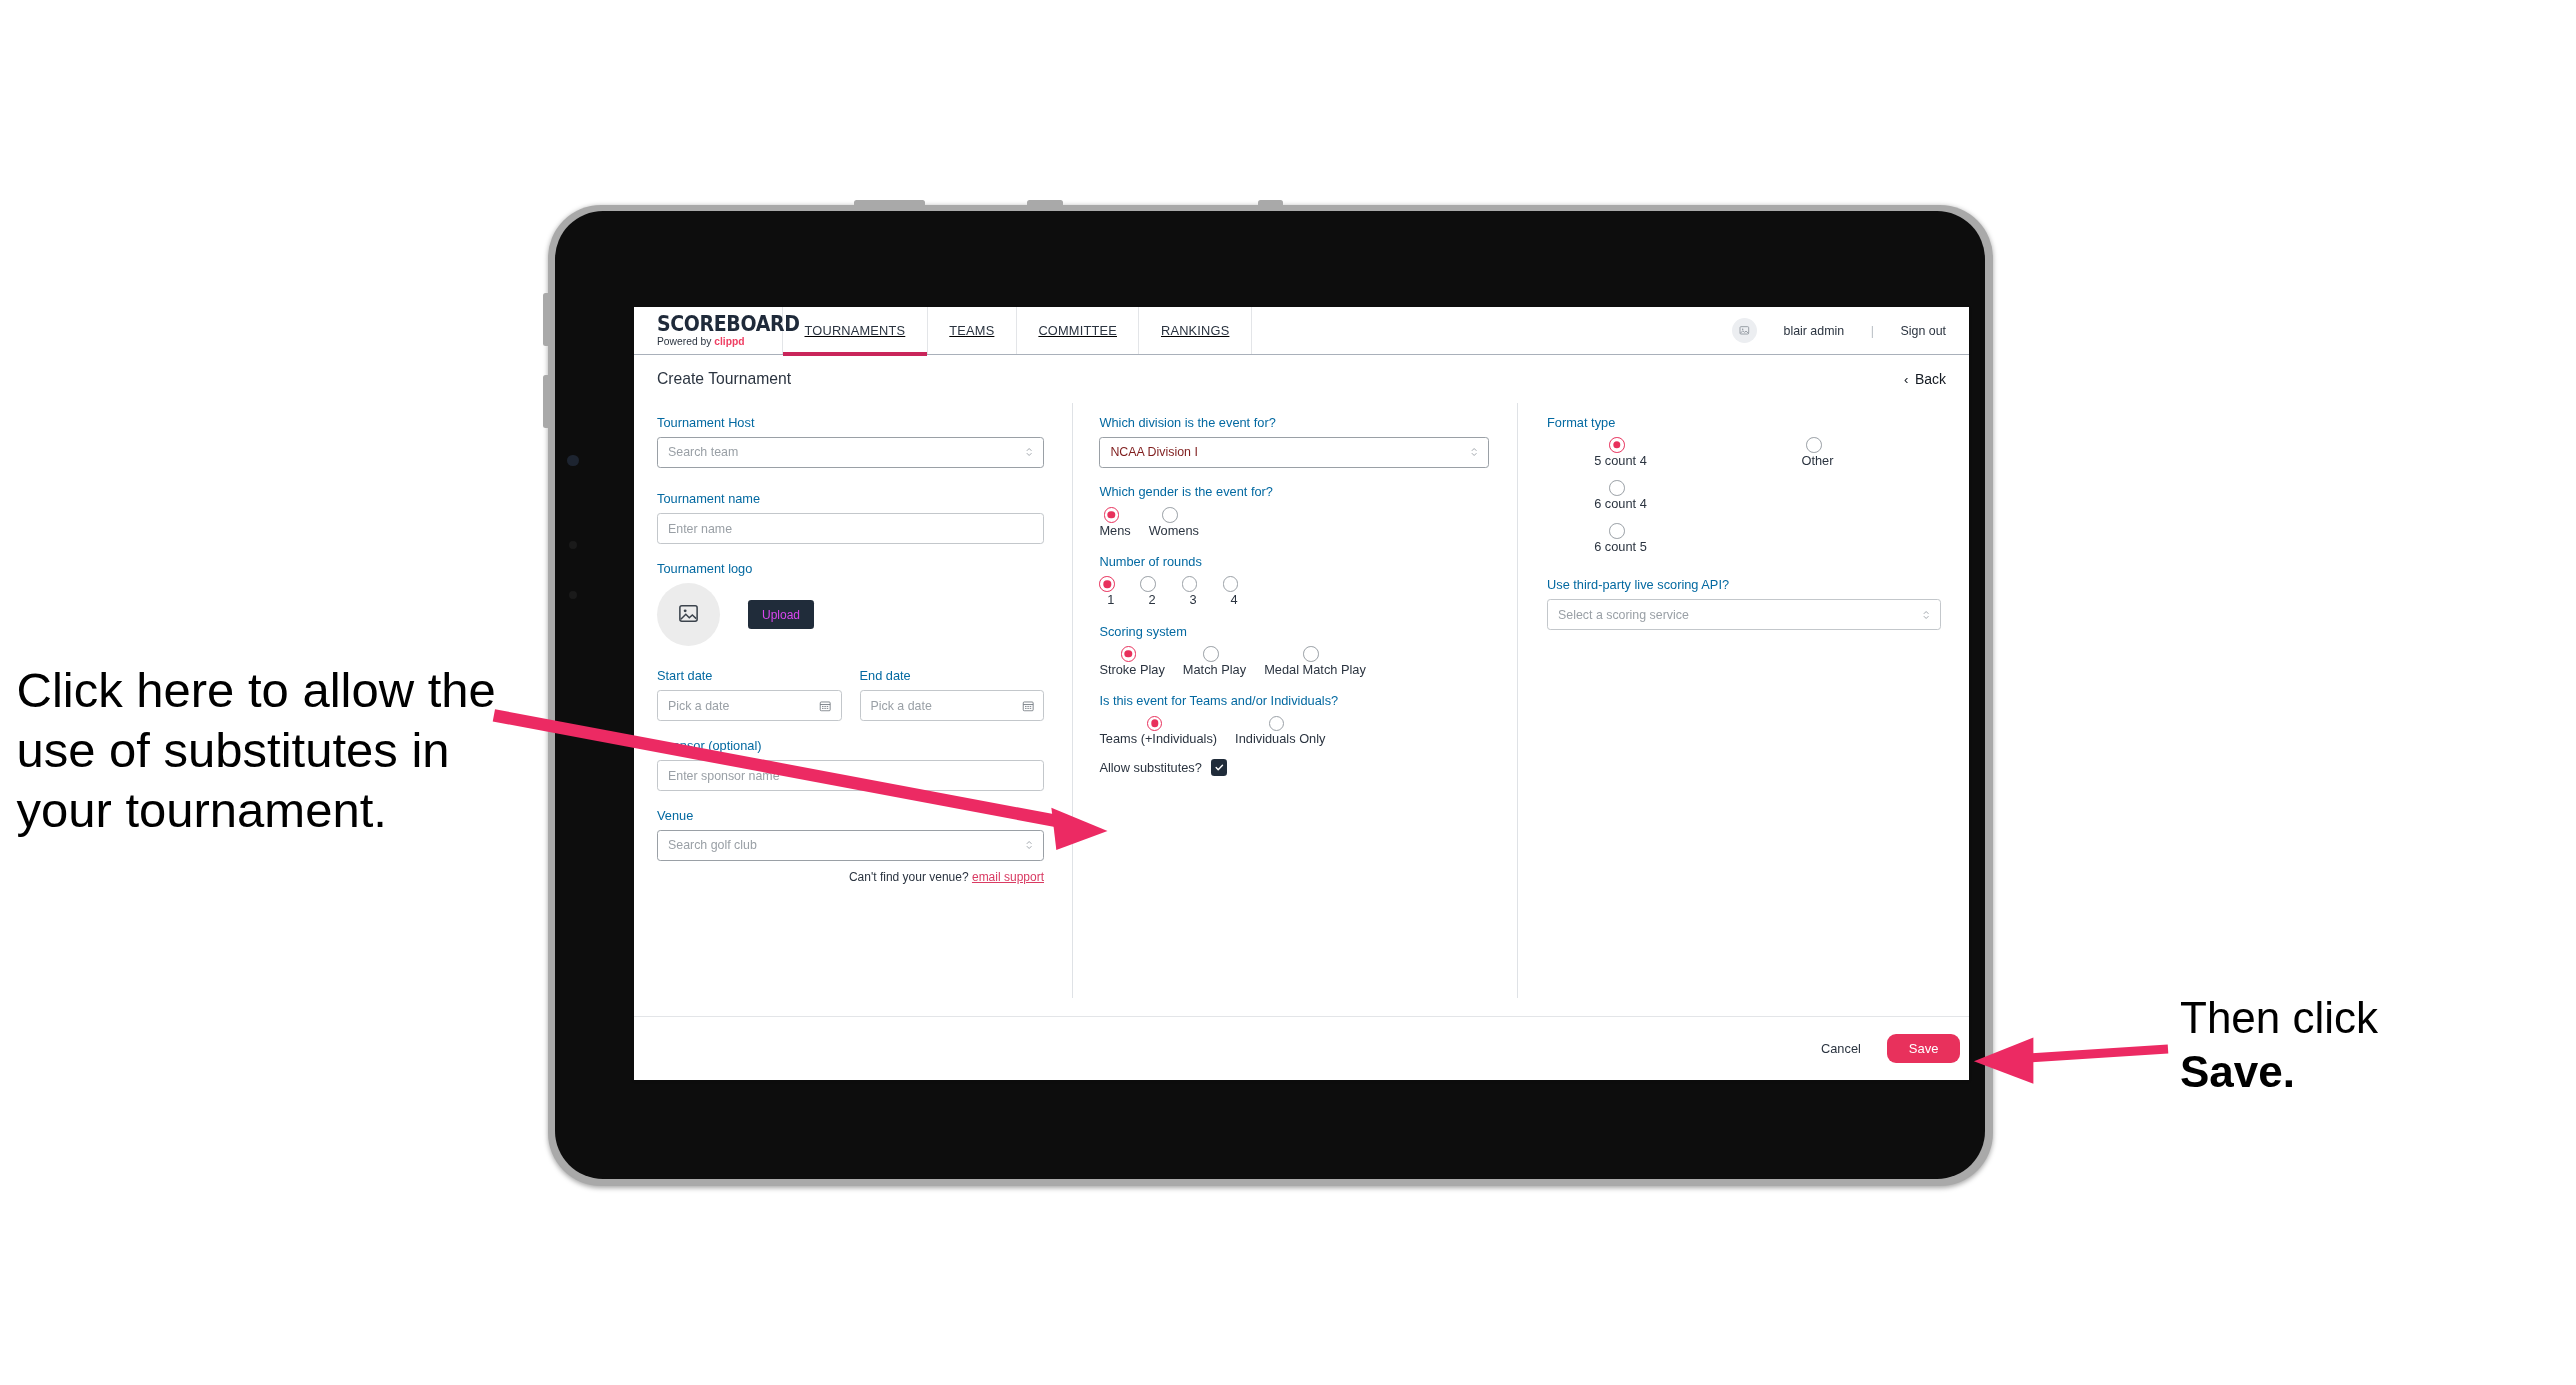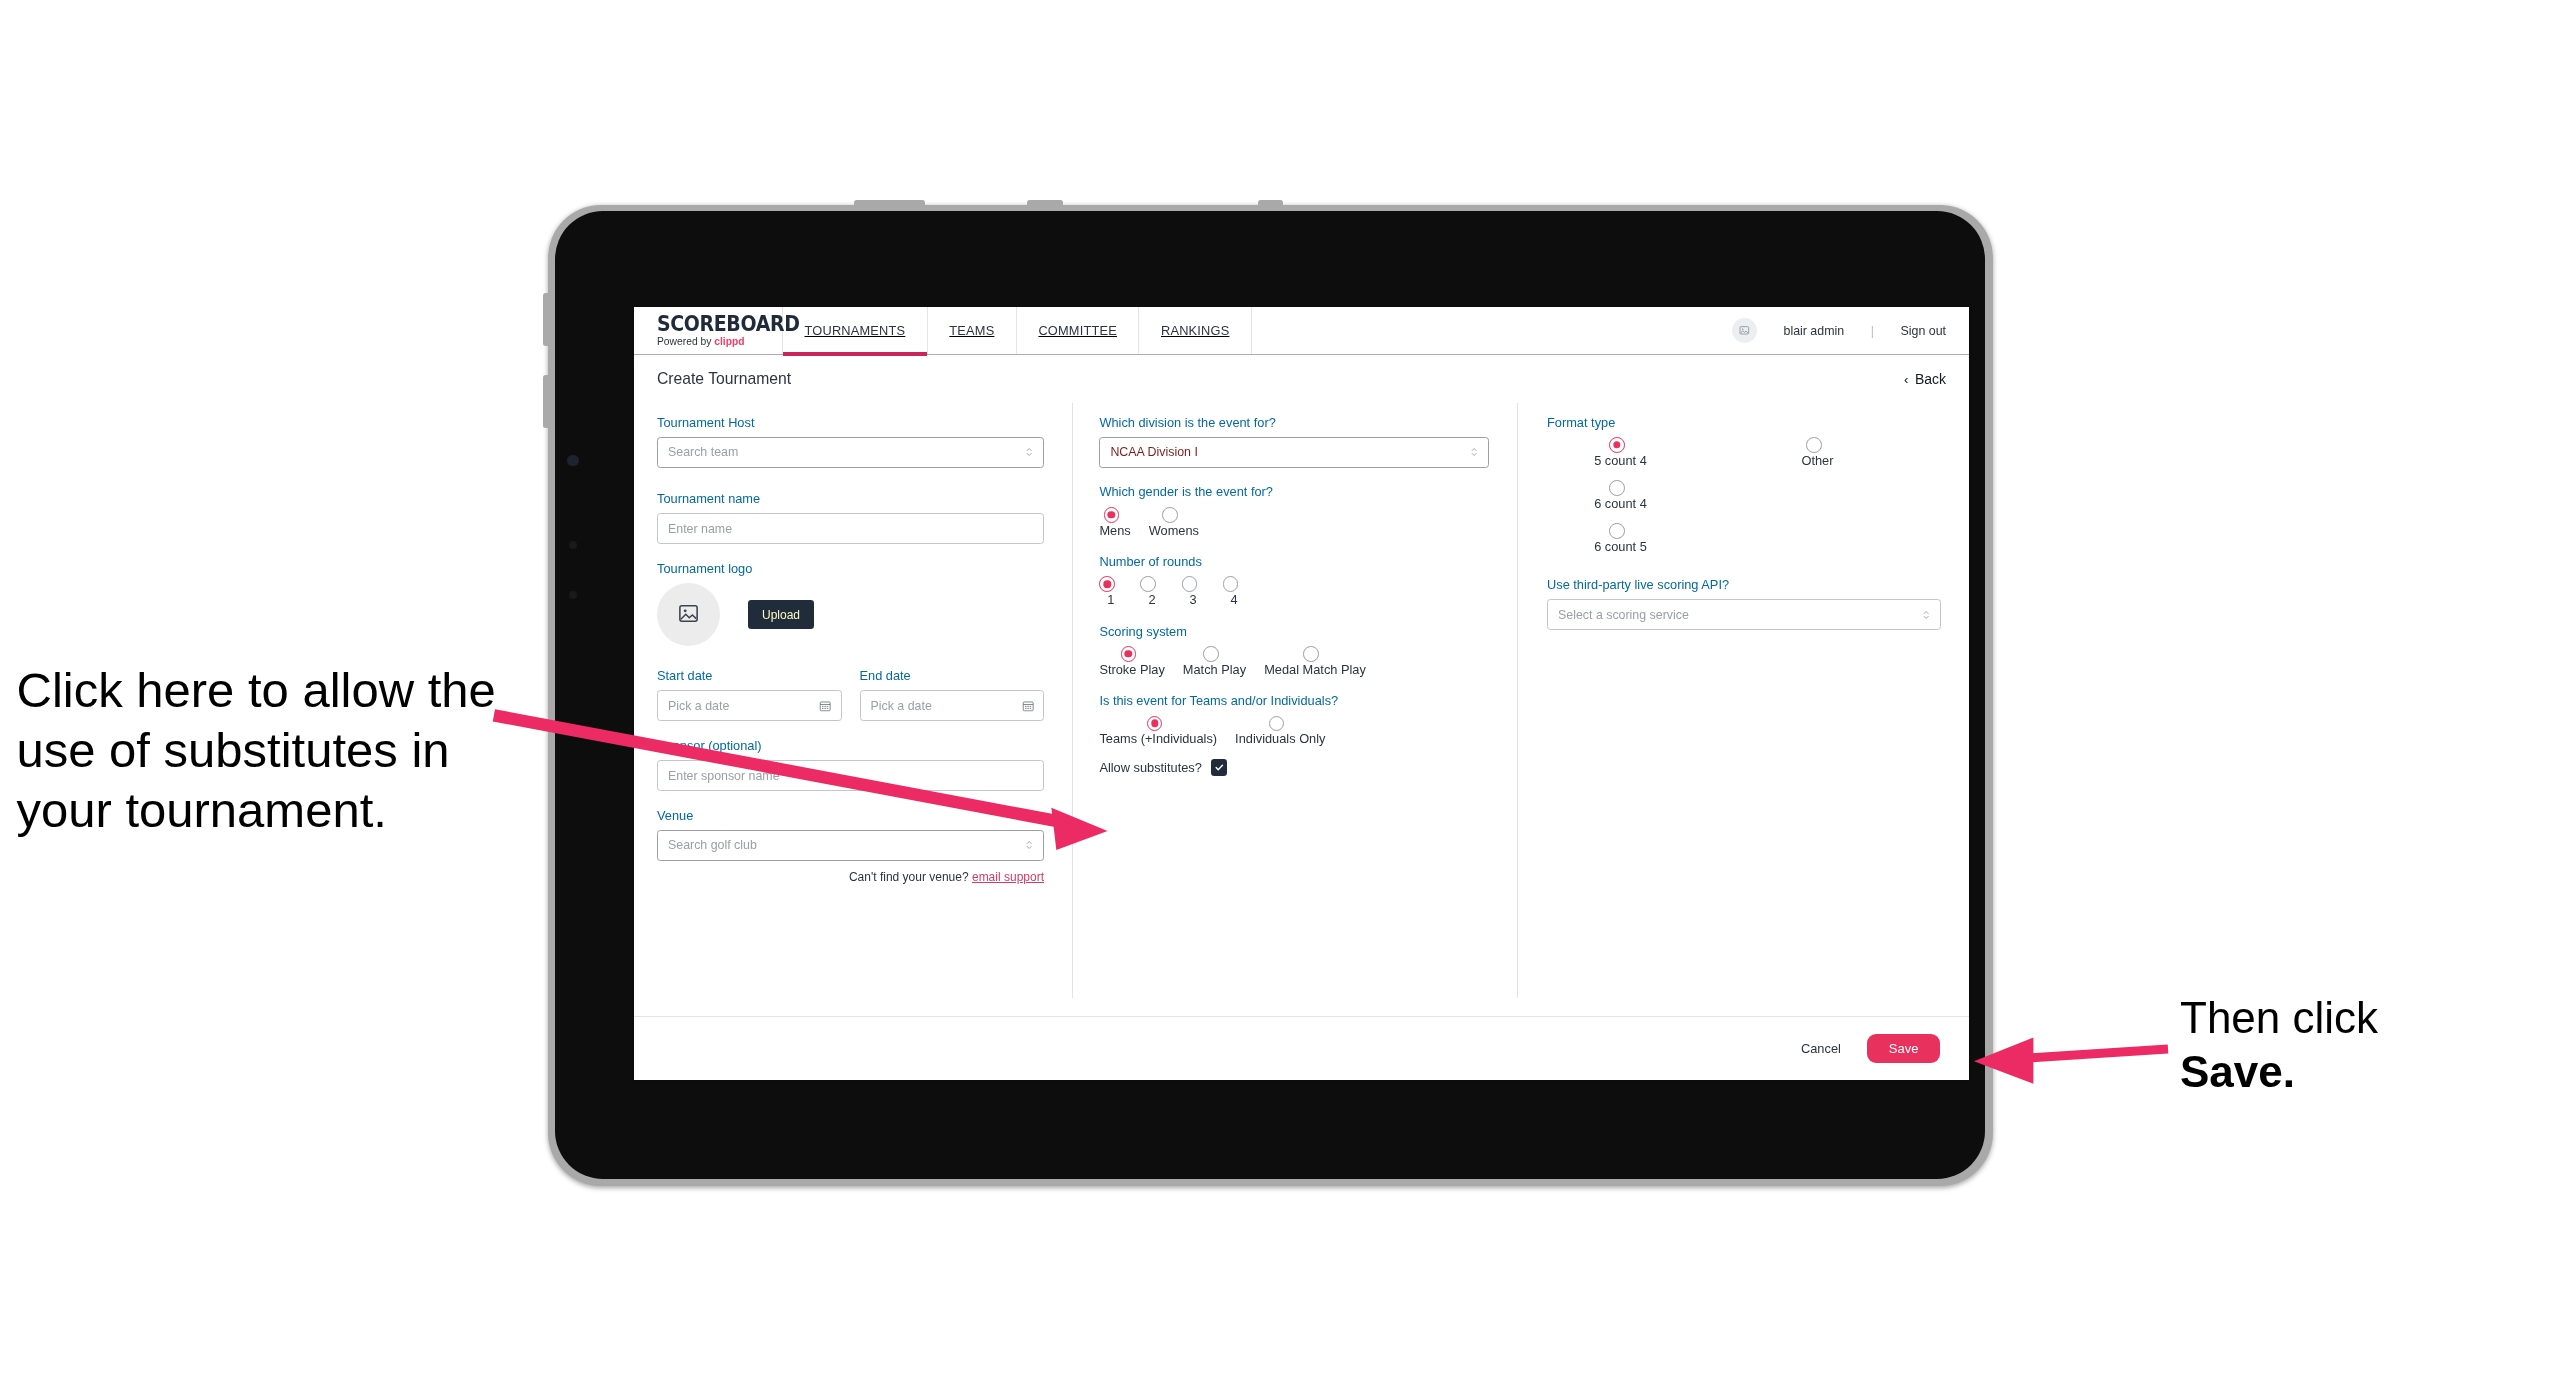--- a/index.html
+++ b/index.html
@@ -194,21 +194,21 @@
 
   
   .logo-row { display: flex; align-items: center; gap: 28px; margin-top: 5px; }
   .logo-circle {
     width: 63px; height: 63px; border-radius: 50%;
     background: #ececec;
     display: flex; align-items: center; justify-content: center;
   }
   .upload-btn {
     background: #202c3a;
-    color: #fef9c3;
+    color: #d946ef;
     font-size: 12px;
     padding: 7.4px 14px;
     border-radius: 3.3px;
     cursor: pointer;
   }
 
   
   .date-row { display: flex; gap: 18px; margin-top: 21.5px; }
   .date-col { width: 198px; }
 
@@ -264,21 +264,21 @@
     cursor: pointer;
   }
 
   
   .card-footer {
     position: absolute;
     left: 0; right: 0; bottom: 0;
     height: 64px;
     border-top: 0.8px solid #e3e5e8;
     display: flex; align-items: center; justify-content: flex-end;
-    padding-right: 29px;
+    padding-right: 9px;
     gap: 21.5px;
     background: #fff;
   }
   .btn-cancel {
     font-size: 12.8px; color: #2b3440; cursor: pointer;
     padding: 6.6px 5px;
   }
   .btn-save {
     background: #e8315c; color: #fff;
     font-size: 13px;

